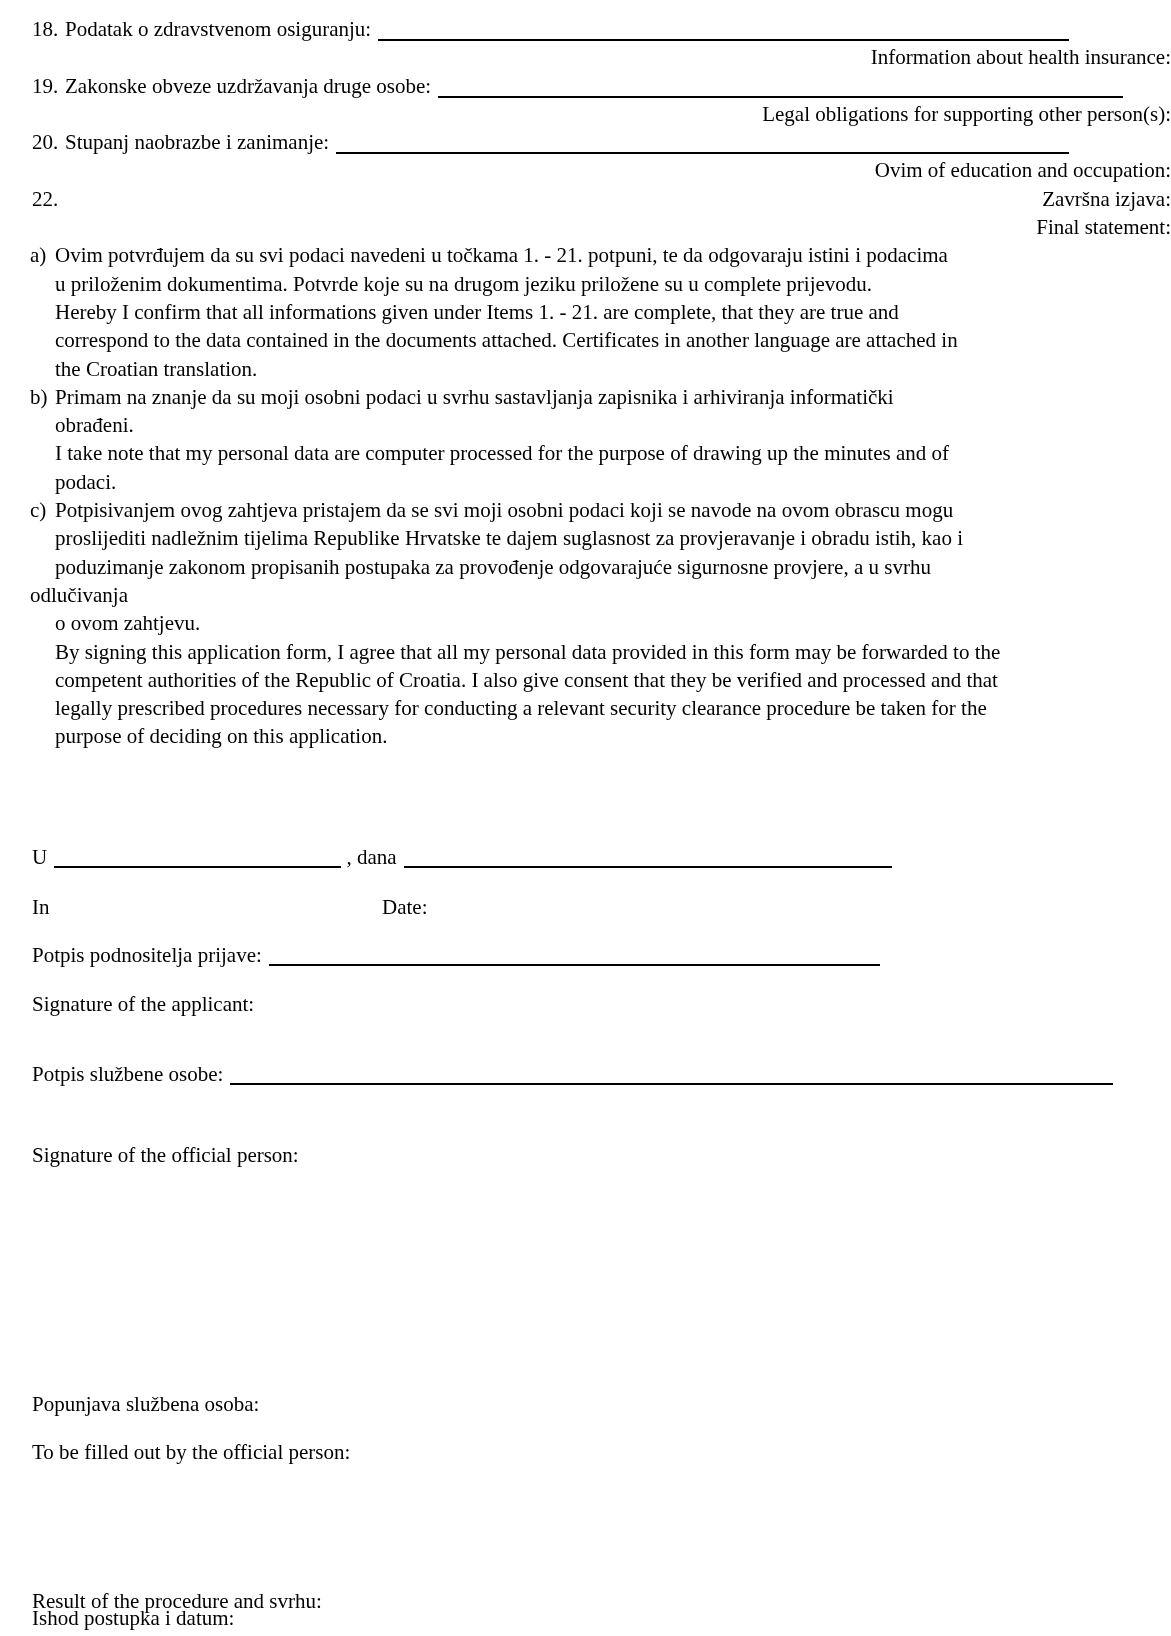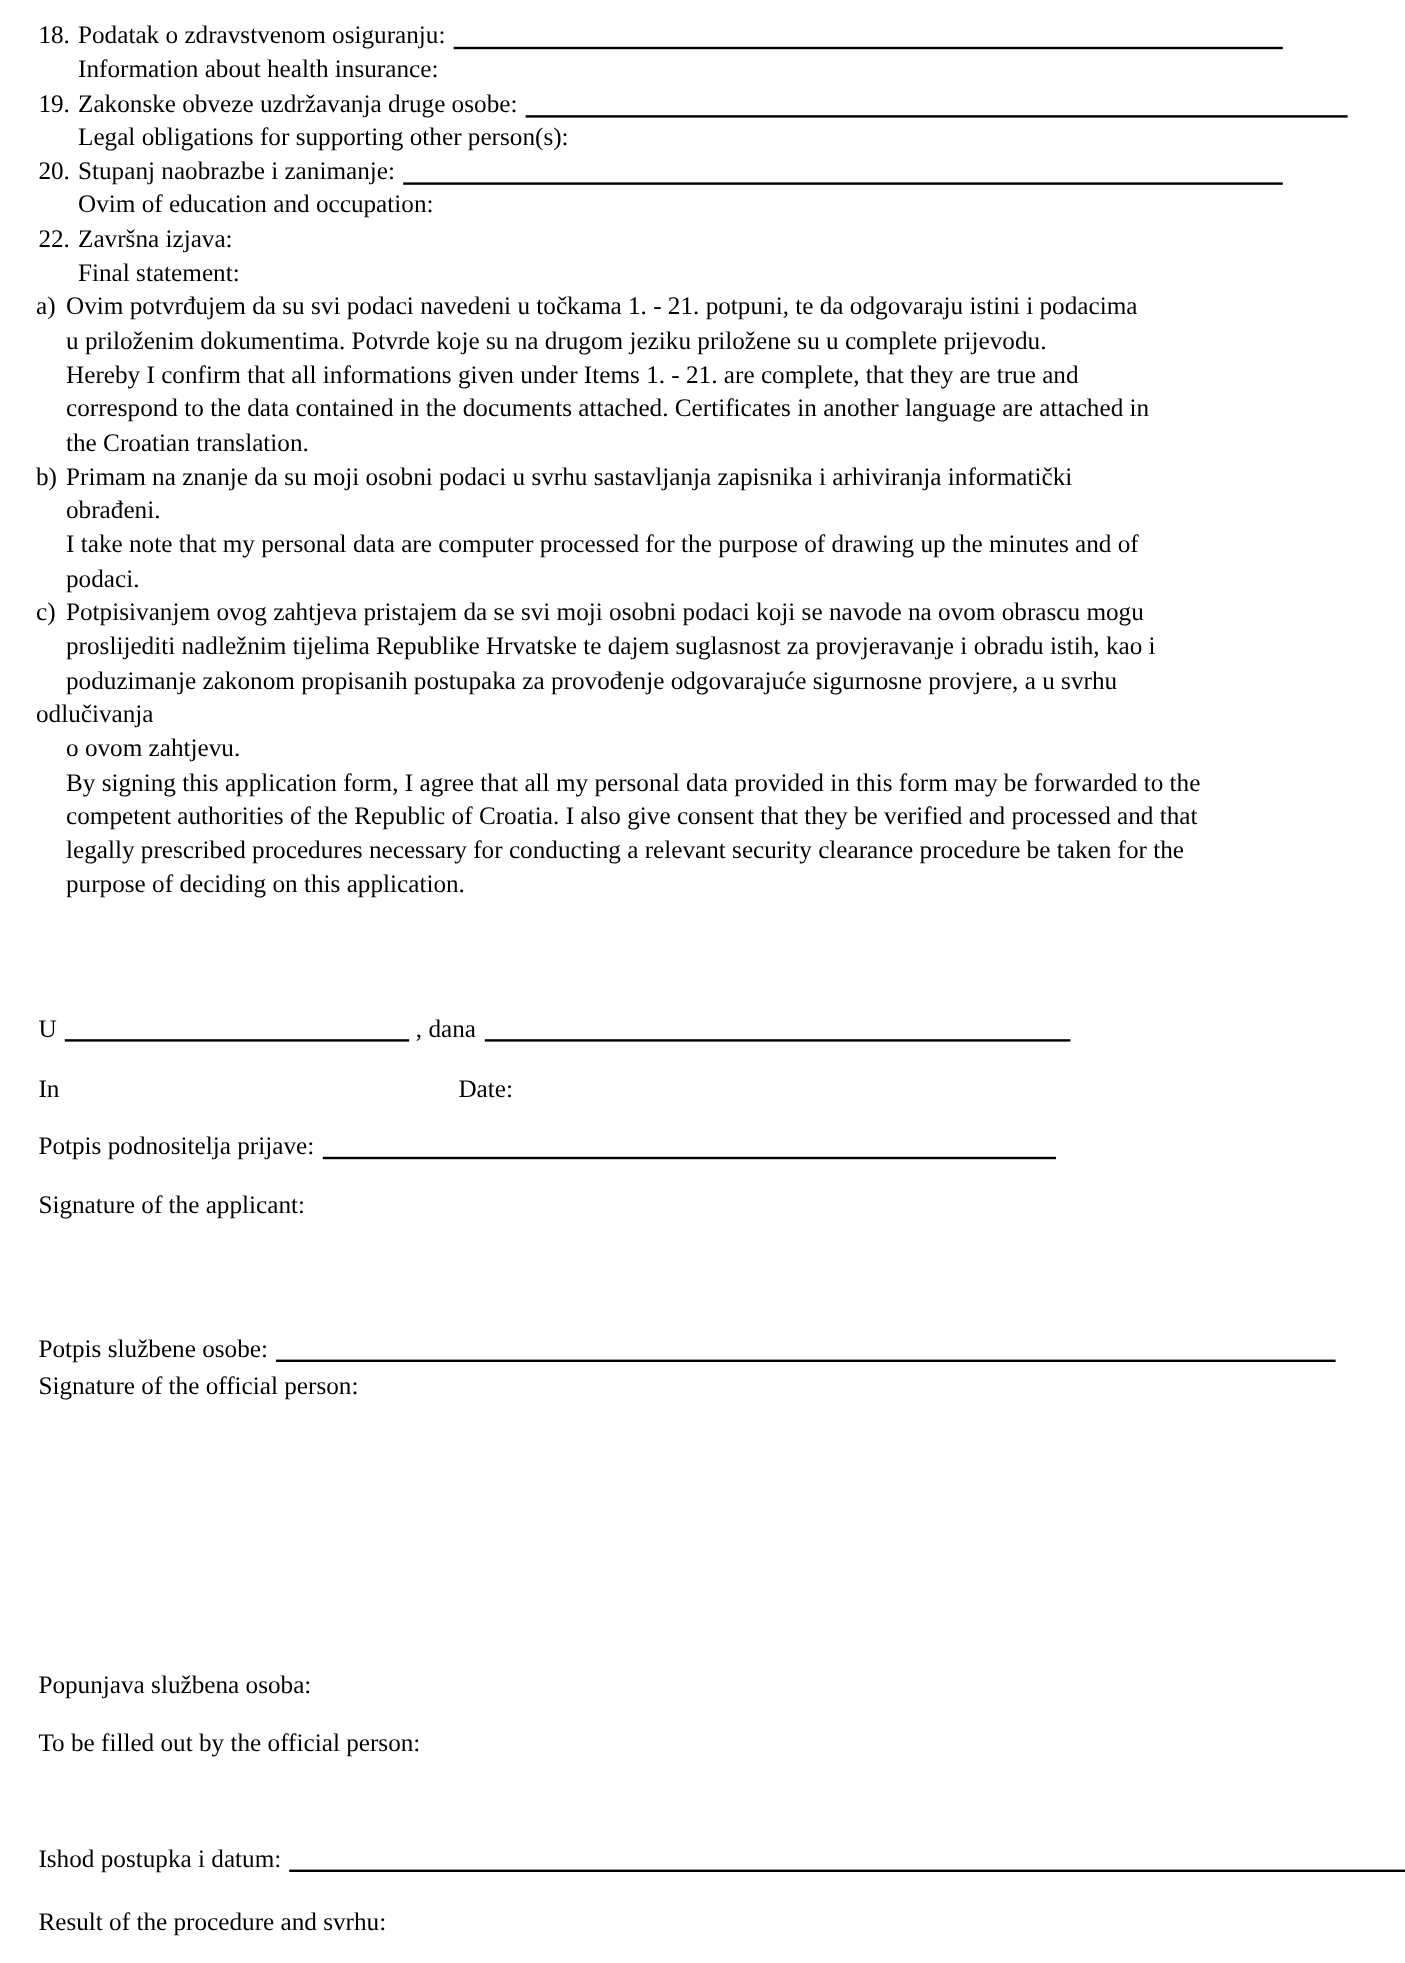--- a/index.html
+++ b/index.html
@@ -7,21 +7,21 @@
     position:relative;
     width:1171px;height:1636px;
     background:#ffffff;
     color:#000;
     font-family:"Liberation Serif","DejaVu Serif",serif;
     font-size:21px;
     overflow:hidden;
   }
   
   .flow{position:absolute;top:15px;left:0;right:0;line-height:28.3px;}
-  .item{position:relative;padding-left:65px;}
+  .item{position:relative;padding-left:65px;text-align:right;}
   .item .num{position:absolute;left:32px;top:0;}
   .fill-row{display:flex;align-items:flex-start;}
   .fill{
     border-bottom:2px solid #000;
     height:24px;
     margin-left:7px;
     flex:1 1 0;
   }
   .fill.f-353{flex:353 0 0;}
   .fill.f-305{flex:305 0 0;}
@@ -39,25 +39,25 @@
   .outdent{margin-left:-25px;}
   
   .abs-row{position:absolute;left:32px;right:0;line-height:28px;}
   .flex-line{display:flex;align-items:flex-start;}
   .abs-row .fill{height:23px;}
   #row-u{top:843px;padding-right:279px;}
   #row-in{top:893px;}
   #row-in .date-label{position:absolute;left:350px;top:0;}
   #row-potpis-podnositelja{top:941px;padding-right:291px;}
   #row-sig-applicant{top:990px;}
-  #row-potpis-sluzbene{top:1110px;padding-right:58px;}
+  #row-potpis-sluzbene{top:1060px;padding-right:58px;}
   #row-sig-official{top:1141px;}
   #row-popunjava{top:1390px;}
   #row-to-be-filled{top:1438px;}
-  #row-ishod{top:1535px;}
+  #row-ishod{top:1604px;flex-direction:column;}
   #row-result{top:1587px;}
   .nowrap{white-space:nowrap;}
 </style>
 </head>
 <body>
 
 <div class="page">
 
   <div class="flow">
 

